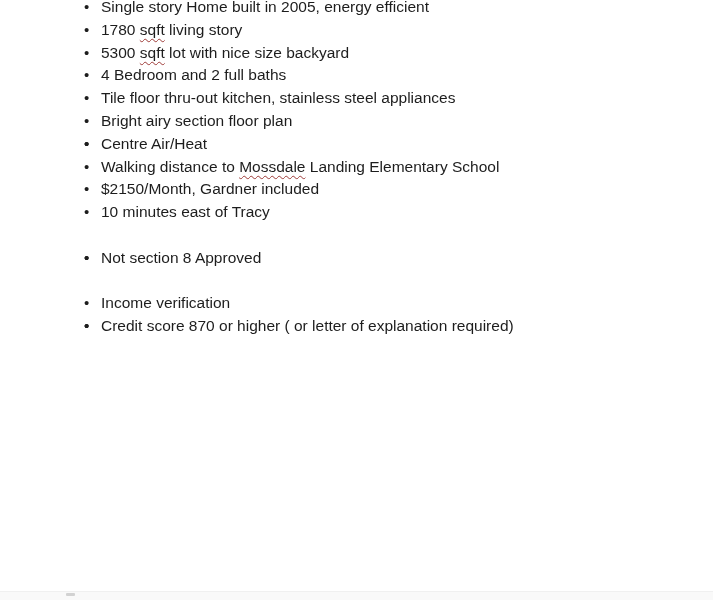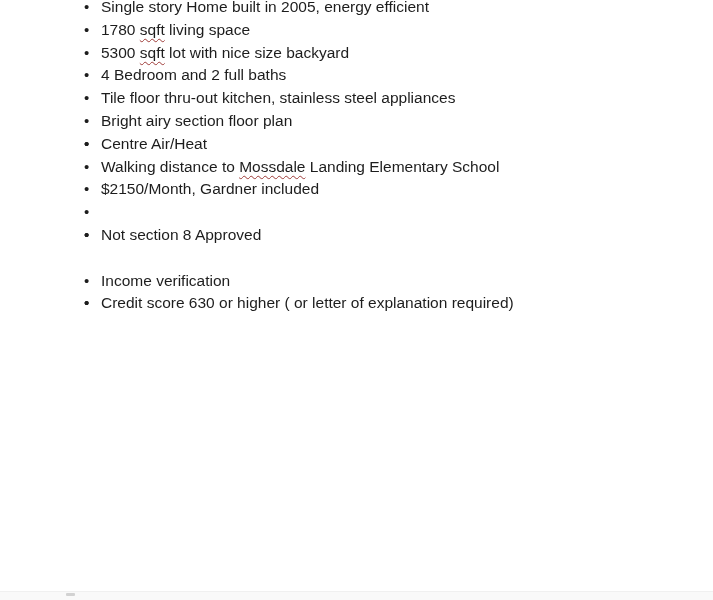--- a/index.html
+++ b/index.html
@@ -67,38 +67,38 @@
     border-radius: 1px;
   }
 </style>
 </head>
 <body style="--page-bg: #ffffff; --text-color: #1d1d1d; --squiggle-color: #9e3b38; --bottom-bar-color: #f9f9f9;">
 
 <div class="doc-content">
   <div id="bullet-lists">
       <ul class="bullet-group">
         <li class="bullet-item"><span class="bullet-dot">•</span><span>Single story Home built in 2005, energy efficient</span></li>
-        <li class="bullet-item"><span class="bullet-dot">•</span><span>1780 </span><span class="misspelled">sqft</span><span> living space</span></li>
+        <li class="bullet-item"><span class="bullet-dot">•</span><span>1780 </span><span class="misspelled">sqft</span><span> living story</span></li>
         <li class="bullet-item"><span class="bullet-dot">•</span><span>5300 </span><span class="misspelled">sqft</span><span> lot with nice size backyard</span></li>
         <li class="bullet-item"><span class="bullet-dot">•</span><span>4 Bedroom and 2 full baths</span></li>
         <li class="bullet-item"><span class="bullet-dot">•</span><span>Tile floor thru-out kitchen, stainless steel appliances</span></li>
         <li class="bullet-item"><span class="bullet-dot">•</span><span>Bright airy section floor plan</span></li>
         <li class="bullet-item"><span class="bullet-dot">•</span></li>
         <li class="bullet-item"><span class="bullet-dot">•</span><span>Centre Air/Heat</span></li>
         <li class="bullet-item"><span class="bullet-dot">•</span><span>Walking distance to </span><span class="misspelled">Mossdale</span><span> Landing Elementary School</span></li>
         <li class="bullet-item"><span class="bullet-dot">•</span><span>$2150/Month, Gardner included</span></li>
-        <li class="bullet-item"><span class="bullet-dot">•</span></li>
+        <li class="bullet-item"><span class="bullet-dot">•</span><span>10 minutes east of Tracy</span></li>
       </ul>
       <ul class="bullet-group">
         <li class="bullet-item"><span class="bullet-dot">•</span></li>
         <li class="bullet-item"><span class="bullet-dot">•</span><span>Not section 8 Approved</span></li>
       </ul>
       <ul class="bullet-group">
         <li class="bullet-item"><span class="bullet-dot">•</span><span>Income verification</span></li>
         <li class="bullet-item"><span class="bullet-dot">•</span></li>
-        <li class="bullet-item"><span class="bullet-dot">•</span><span>Credit score 630 or higher ( or letter of explanation required)</span></li>
+        <li class="bullet-item"><span class="bullet-dot">•</span><span>Credit score 870 or higher ( or letter of explanation required)</span></li>
       </ul>
     </div>
 </div>
 
 <div class="bottom-bar">
   <div class="bottom-bar-mark"></div>
 </div>
 
 </body></html>

